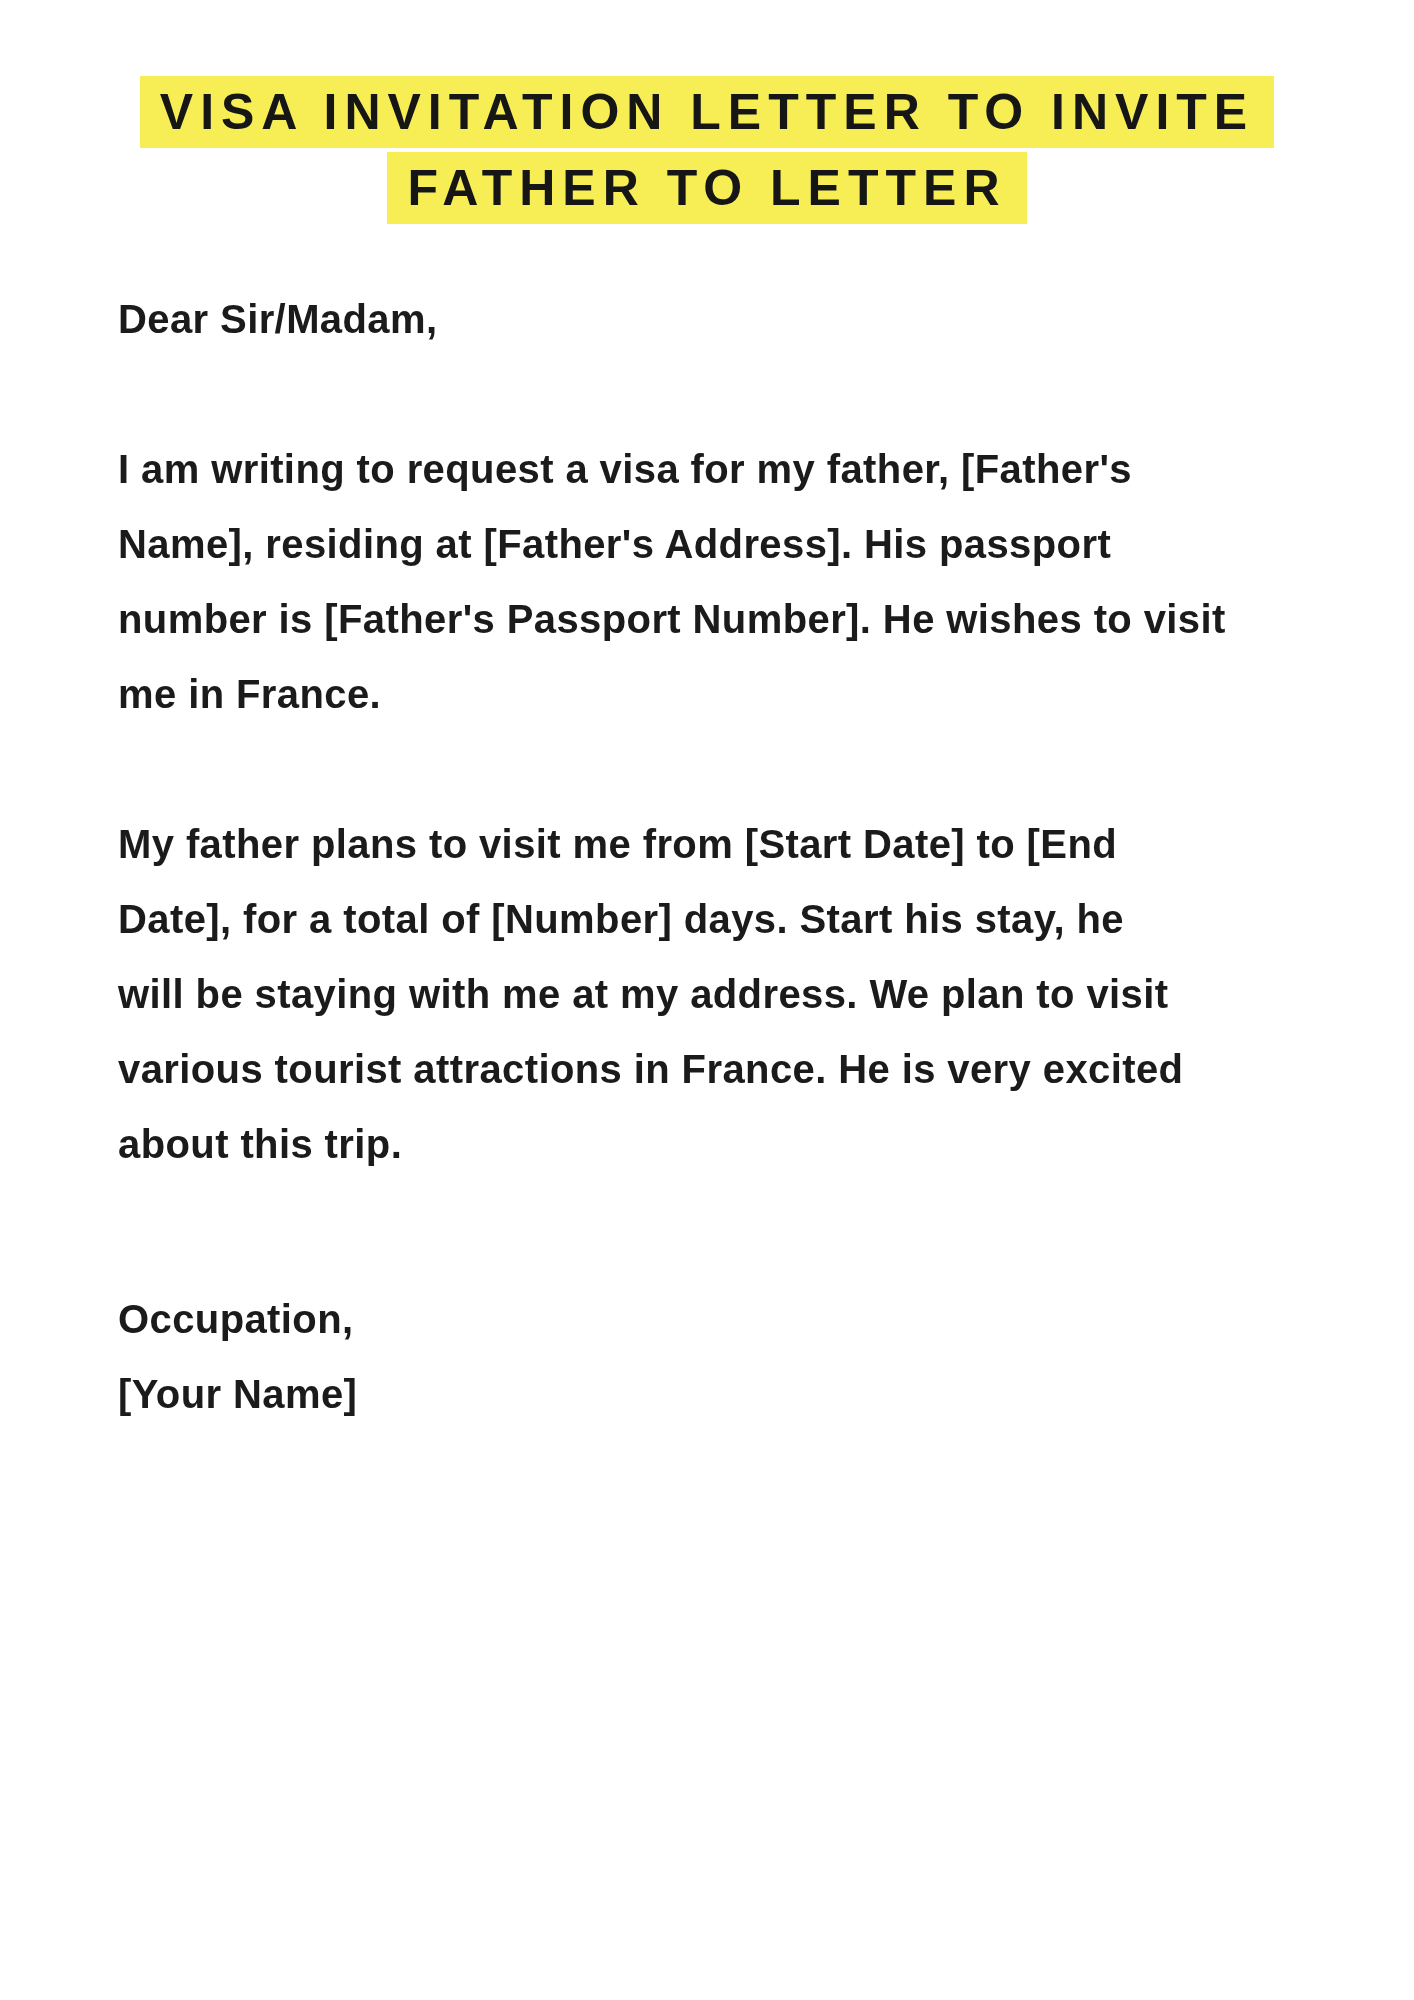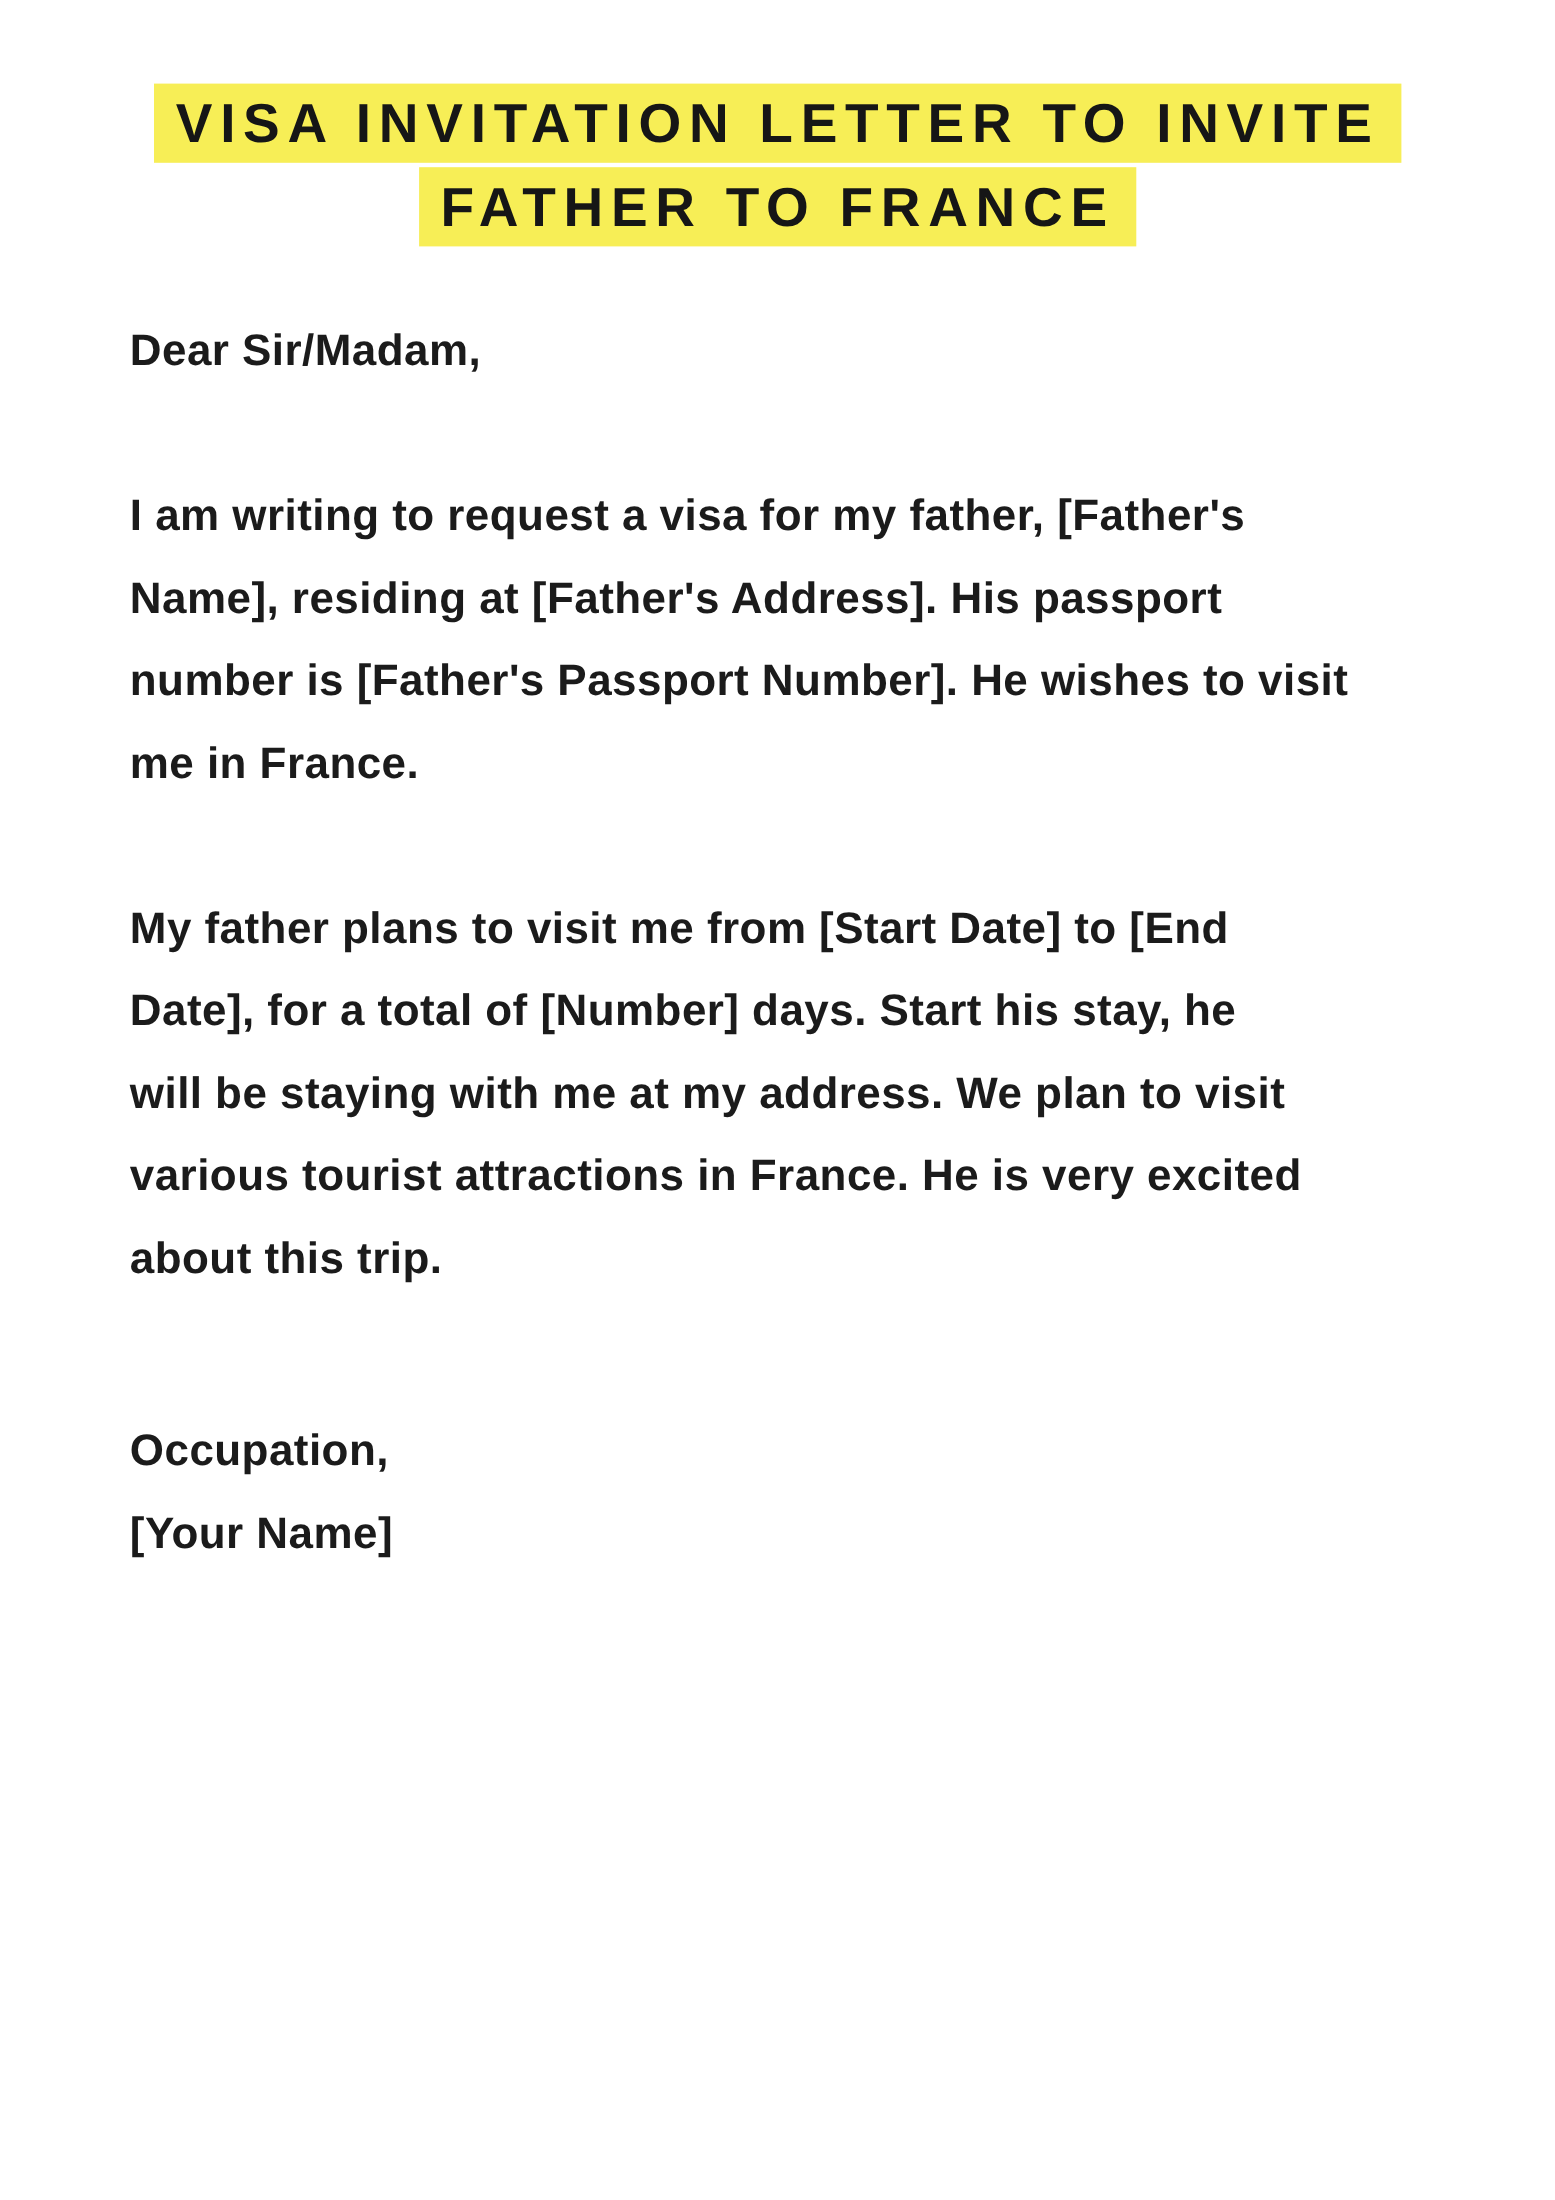--- a/index.html
+++ b/index.html
@@ -69,21 +69,21 @@
     line-height: 46px;
     letter-spacing: 0.5px;
     color: #a16207;
   }
 </style>
 </head>
 <body>
 
 <div class="page">
 
-  <h1 class="title"><span class="hl">VISA INVITATION LETTER TO INVITE</span><br><span class="hl">FATHER TO FRANCE</span></h1>
+  <h1 class="title"><span class="hl">VISA INVITATION LETTER TO INVITE</span><br><span class="hl">FATHER TO LETTER</span></h1>
 
   <div class="letter">
 
     <p class="salutation">Dear Sir/Madam,</p>
 
     <p class="para">I am writing to request a visa for my father, [Father's
 Name], residing at [Father's Address]. His passport
 number is [Father's Passport Number]. He wishes to visit
 me in France.</p>
 

